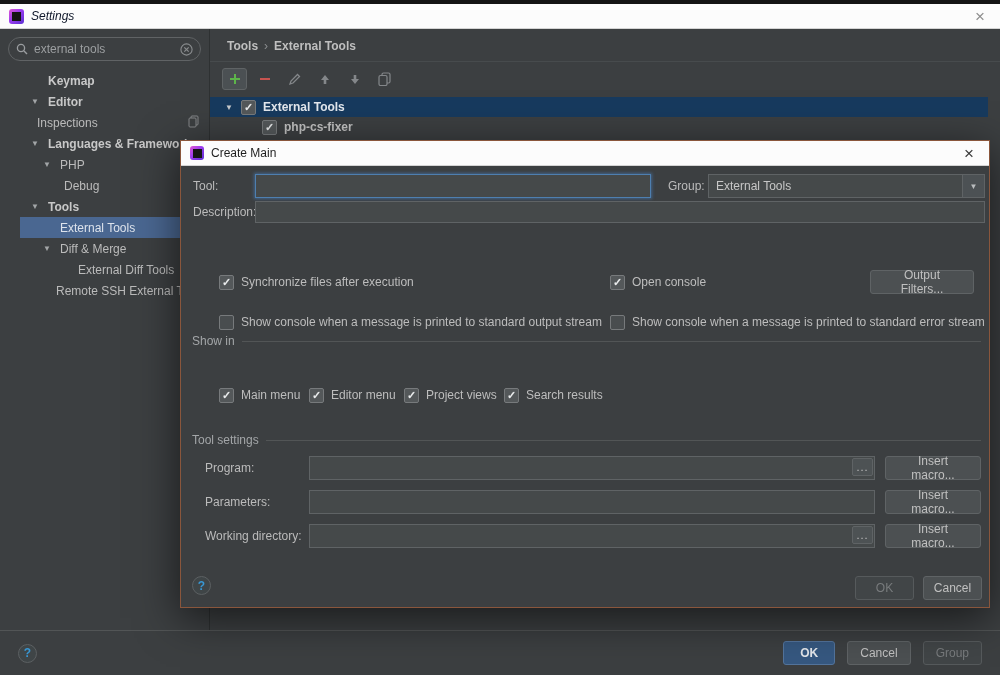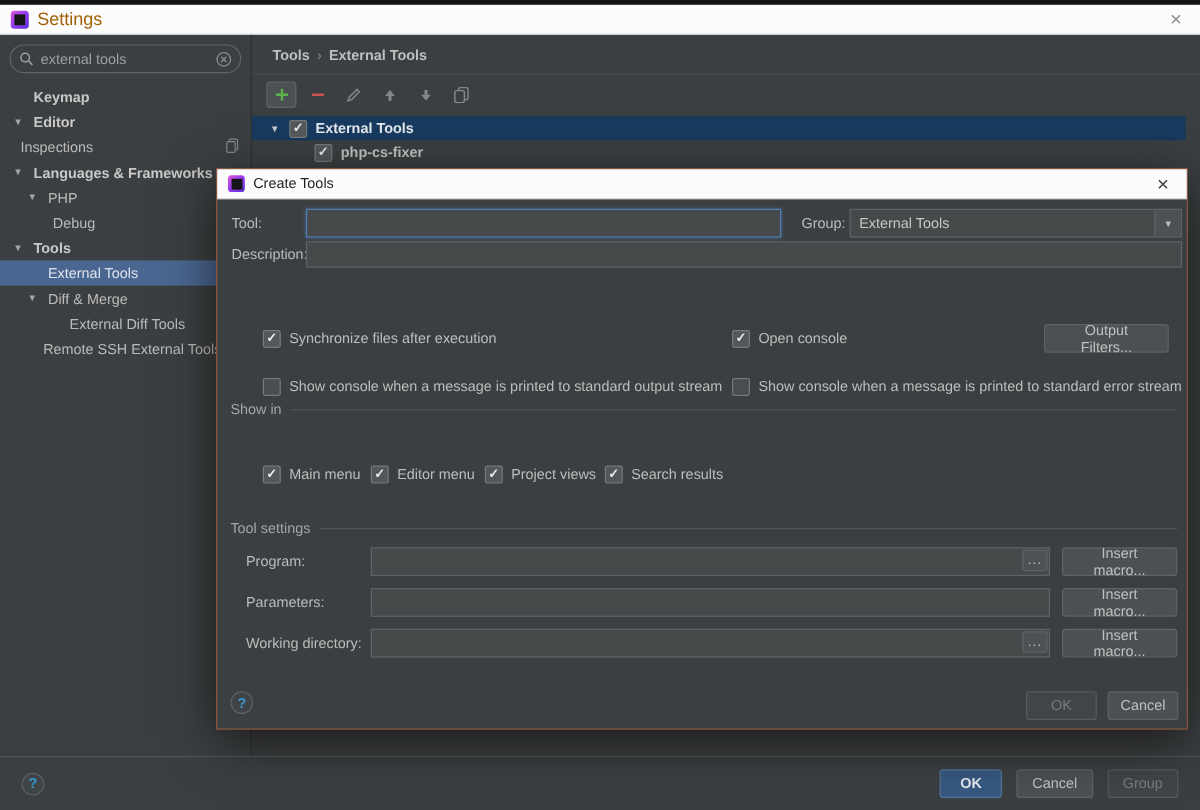--- a/index.html
+++ b/index.html
@@ -4,34 +4,34 @@
 <style>
   * { margin:0; padding:0; box-sizing:border-box; }
   body { background:#2b2b2b; font-family:"Liberation Sans", sans-serif; }
   .win { position:relative; width:1000px; height:675px; background:#3c3f41; color:#bbbbbb; font-size:12px; overflow:hidden; }
 
   
   .top-strip { height:4px; background:#141414; }
 
   
   .titlebar { height:25px; background:#fcfcfc; border-bottom:1px solid #d4d4d4; display:flex; align-items:center; gap:7px; padding:0 9px; }
-  .titlebar .title { color:#a16207; font-size:15px; }
+  .titlebar .title { color:#0f172a; font-size:12px;font-style:italic; }
   .close-x { margin-left:auto; color:#8e8e8e; font-size:17px; line-height:1; cursor:default; padding:0 6px; }
 
   .app-icon { width:15px; height:15px; border-radius:3px; background:linear-gradient(135deg,#e057d2 0%,#9a3cf0 45%,#5a2fd0 100%); position:relative; flex:0 0 auto; }
   .app-icon::after { content:""; position:absolute; left:3px; top:3px; width:9px; height:9px; background:#151515; }
 
   .body { display:flex; height:601px; }
 
   
   .sidebar { width:210px; flex:0 0 auto; border-right:1px solid #2e3132; padding-top:4px; position:relative; }
   .searchbox { margin:4px 8px 0; height:24px; border:1px solid #606365; border-radius:13px; display:flex; align-items:center; gap:6px; padding:0 7px; color:#999c9e; background:#3c3f41; }
   .searchbox .q { flex:1; color:#9c9fa1; }
   .side-list { margin-top:9px; }
-  .side-item { height:21px; display:flex; align-items:center; position:relative; color:#bbbbbb; white-space:nowrap; }
+  .side-item { height:21px; display:flex; align-items:center; position:relative; color:#bbbbbb; white-space:nowrap;margin-left:20px; }
   .side-item .tri { position:absolute; font-size:8px; color:#a2a5a7; }
   .side-item.bold { font-weight:bold; color:#c8c8c8; }
   .side-item.selected { background:#4a6791; color:#dde3ec; }
   .trail-icon { position:absolute; right:10px; top:3px; }
 
   
   .main { flex:1; position:relative; }
   .breadcrumb { padding:10px 0 8px 17px; font-weight:bold; color:#bfbfbf; display:flex; gap:6px; align-items:center; }
   .breadcrumb .sep { color:#8a8d8f; font-weight:normal; }
   .content-panel { border-top:1px solid #474b4d; padding-top:4px; }
@@ -227,21 +227,21 @@
     <span class="help-circle">?</span>
     <span class="spacer"></span>
     <button class="btn primary">OK</button>
     <button class="btn">Cancel</button>
     <button class="btn disabled">Group</button>
   </div>
 
   <div class="dialog">
     <div class="dlg-title">
       <span class="app-icon" style="width:14px;height:14px"></span>
-      <span>Create Tools</span>
+      <span>Create Main</span>
       <span class="close-x">×</span>
     </div>
 
     <div class="dlg-body">
 
       <span class="row-lbl" style="left:12px; top:8px">Tool:</span>
       <input class="inp focused" style="left: 74px; top: 8px; width: 396px;" value="">
       <span class="row-lbl" style="left:487px; top:8px">Group:</span>
       <div class="combo" style="left:527px; top:8px; width:277px">
         <span class="val">External Tools</span>

